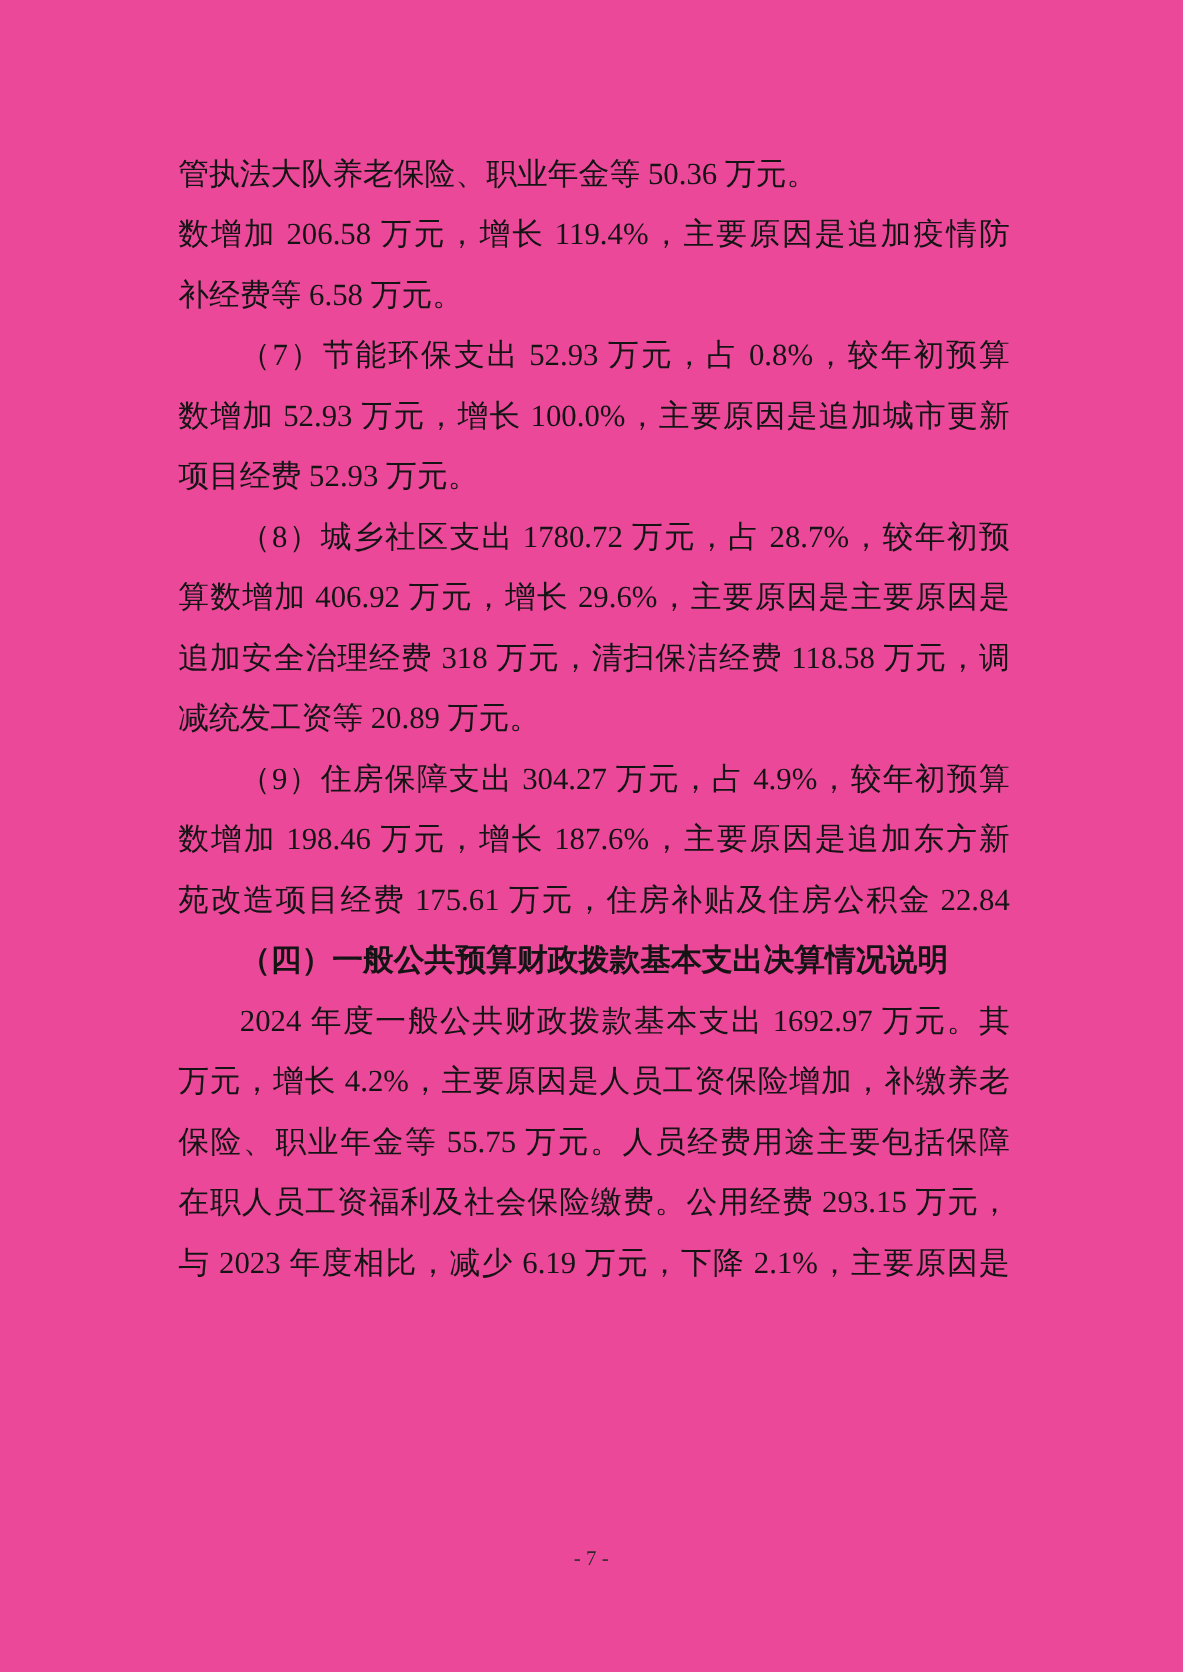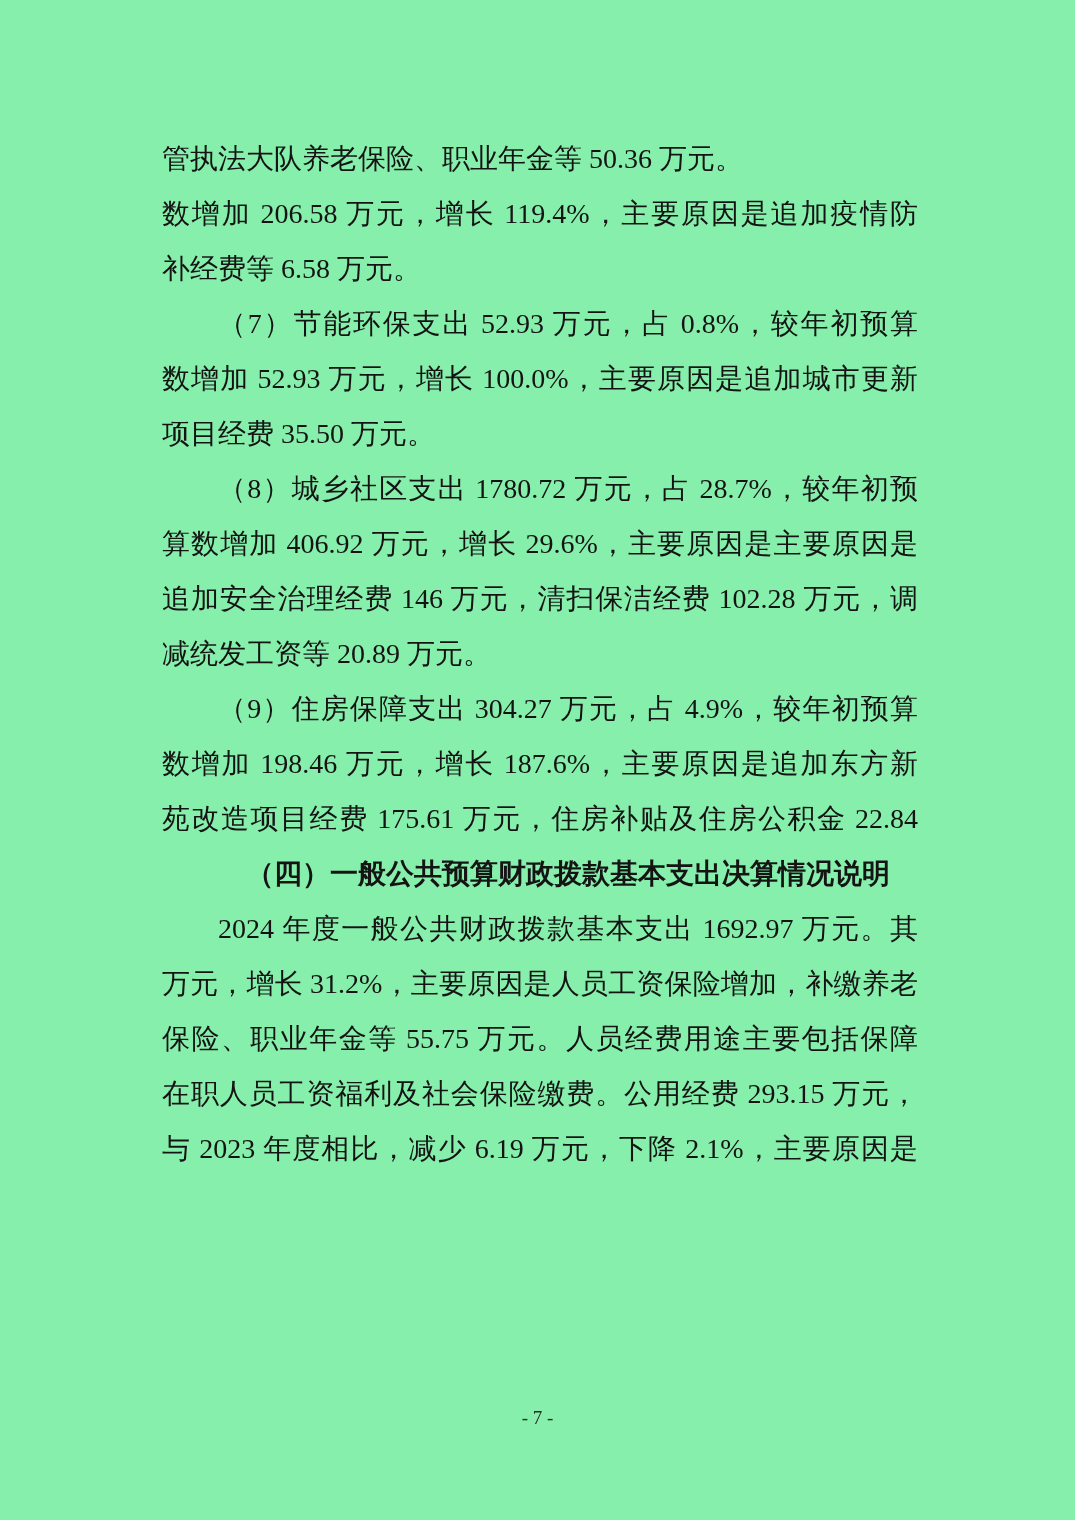--- a/index.html
+++ b/index.html
@@ -10,21 +10,21 @@
     width: 1075px;
     height: 1520px;
     position: relative;
     background: #ffffff;
     color: #141414;
     font-family: "Liberation Serif", "DejaVu Serif", serif;
   }
   .page {
     position: absolute;
     inset: 0;
-    background: #86efac;
+    background: #ec4899;
   }
   .content {
     position: absolute;
     left: 162px;
     top: 131px;
     width: 756px;
   }
   .line {
     height: 55px;
     line-height: 55px;
@@ -32,21 +32,20 @@
     overflow: hidden;
     word-break: keep-all;
     white-space: normal;
   }
   .line.fill {
     text-align: justify;
     text-align-last: justify;
   }
   .line.indent {
     text-indent: 2em;
-    text-align: center;
   }
   .line.bold {
     font-weight: 700;
   }
   .footer {
     position: absolute;
     left: 0;
     top: 1402px;
     width: 100%;
     text-align: center;
@@ -58,29 +57,29 @@
 </head>
 <body style="background: rgb(255, 255, 255); color: rgb(20, 20, 20);">
 
 <div class="page">
   <div class="content">
       <div class="line">管执法大队养老保险、职业年金等 50.36 万元。</div>
       <div class="line fill">数增加 206.58 万元，增长 119.4%，主要原因是追加疫情防</div>
       <div class="line">补经费等 6.58 万元。</div>
       <div class="line fill indent">（7）节能环保支出 52.93 万元，占 0.8%，较年初预算</div>
       <div class="line fill">数增加 52.93 万元，增长 100.0%，主要原因是追加城市更新</div>
-      <div class="line">项目经费 35.50 万元。</div>
+      <div class="line">项目经费 52.93 万元。</div>
       <div class="line fill indent">（8）城乡社区支出 1780.72 万元，占 28.7%，较年初预</div>
       <div class="line fill">算数增加 406.92 万元，增长 29.6%，主要原因是主要原因是</div>
-      <div class="line fill">追加安全治理经费 146 万元，清扫保洁经费 102.28 万元，调</div>
+      <div class="line fill">追加安全治理经费 318 万元，清扫保洁经费 118.58 万元，调</div>
       <div class="line">减统发工资等 20.89 万元。</div>
       <div class="line fill indent">（9）住房保障支出 304.27 万元，占 4.9%，较年初预算</div>
       <div class="line fill">数增加 198.46 万元，增长 187.6%，主要原因是追加东方新</div>
       <div class="line fill">苑改造项目经费 175.61 万元，住房补贴及住房公积金 22.84</div>
       <div class="line indent bold">（四）一般公共预算财政拨款基本支出决算情况说明</div>
       <div class="line fill indent">2024 年度一般公共财政拨款基本支出 1692.97 万元。其</div>
-      <div class="line fill">万元，增长 31.2%，主要原因是人员工资保险增加，补缴养老</div>
+      <div class="line fill">万元，增长 4.2%，主要原因是人员工资保险增加，补缴养老</div>
       <div class="line fill">保险、职业年金等 55.75 万元。人员经费用途主要包括保障</div>
       <div class="line fill">在职人员工资福利及社会保险缴费。公用经费 293.15 万元，</div>
       <div class="line fill">与 2023 年度相比，减少 6.19 万元，下降 2.1%，主要原因是</div>
     </div>
   <div class="footer">- 7 -</div>
 </div>
 
 </body></html>

